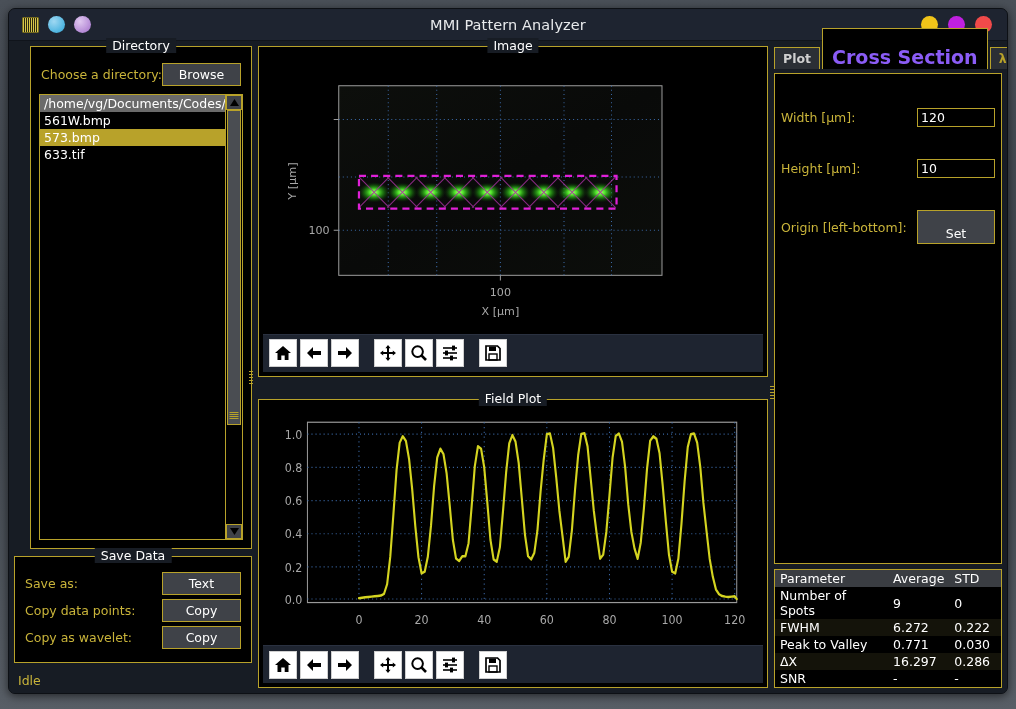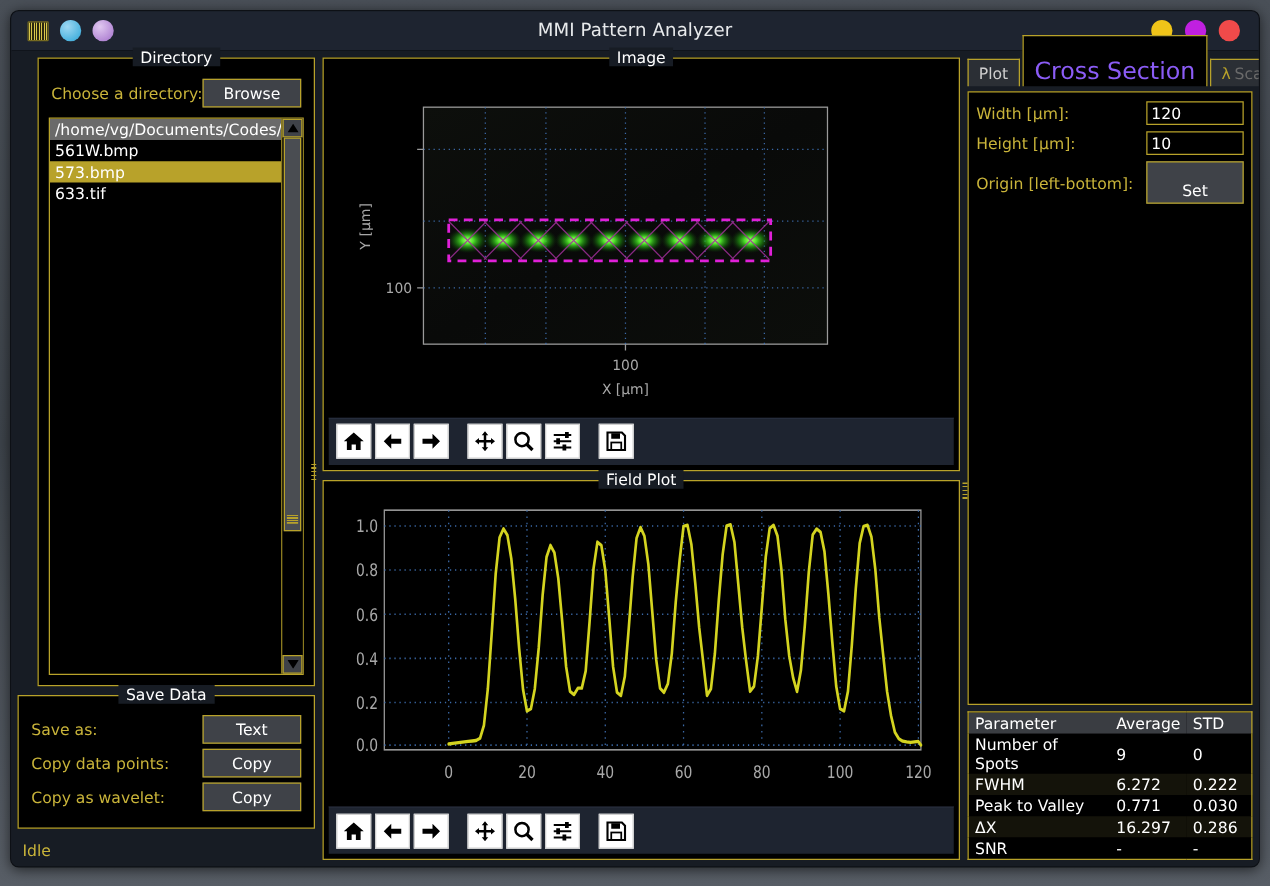--- a/index.html
+++ b/index.html
@@ -157,21 +157,21 @@
   }
   .save-row .btn { width: 79px; }
 
   #status-bar {
     flex: 0 0 auto;
     color: #c9b43a; font-size: 12.5px;
     padding: 3px 4px 0 4px;
   }
 
   
-  #center-col { flex: 1 1 auto; display: flex; flex-direction: column; gap: 7px; min-width: 0; }
+  #center-col { flex: 1 1 auto; display: flex; flex-direction: column; gap: 22px; min-width: 0; }
 
   #image-group { flex: 0 0 322px; padding: 8px 4px 4px; display: flex; flex-direction: column; }
   #image-canvas-area { position: relative; flex: 1 1 auto; background: #000; }
 
   .mpl-toolbar {
     flex: 0 0 auto;
     background: #1e2430;
     border-top: 1px solid #2a3140;
     display: flex; align-items: center; gap: 3px;
     padding: 4px 6px;
@@ -197,41 +197,42 @@
   .tab {
     background: #2b2f35;
     border: 1px solid #b8a22a;
     border-bottom: none;
     color: #cfcfcf;
     font-size: 12.5px;
     padding: 2px 8px 2px;
     cursor: pointer;
     white-space: nowrap;
     line-height: 17px;
+    font-weight: bold;
   }
   .tab.active {
     background: #000;
     color: #8b5cf6;
     position: relative; z-index: 3;
     padding: 20px 9px 3px;
     font-size: 19px;
   }
   .tab.disabled { color: #6a6a6a; cursor: default; }
   .tab .lam { color: #b8a22a; margin-right: 3px; }
 
   #tabpanel {
     flex: 1 1 auto;
     border: 1px solid #b8a22a;
     background: #000;
     margin-top: -1px;
     padding: 7px 6px;
     display: flex; flex-direction: column;
     min-height: 0;
   }
-  .param-row { display: flex; align-items: center; justify-content: space-between; margin-bottom: 5px; }
+  .param-row { display: flex; align-items: center; justify-content: space-between; margin-bottom: 5px; margin-top: 27px; }
   .param-row .lbl-yellow { font-size: 12.5px; }
   .field-input {
     width: 78px; height: 19px;
     background: #000;
     border: 1px solid #b8a22a;
     color: #ffffff;
     font-size: 12.5px;
     font-family: inherit;
     padding: 0 3px;
   }

